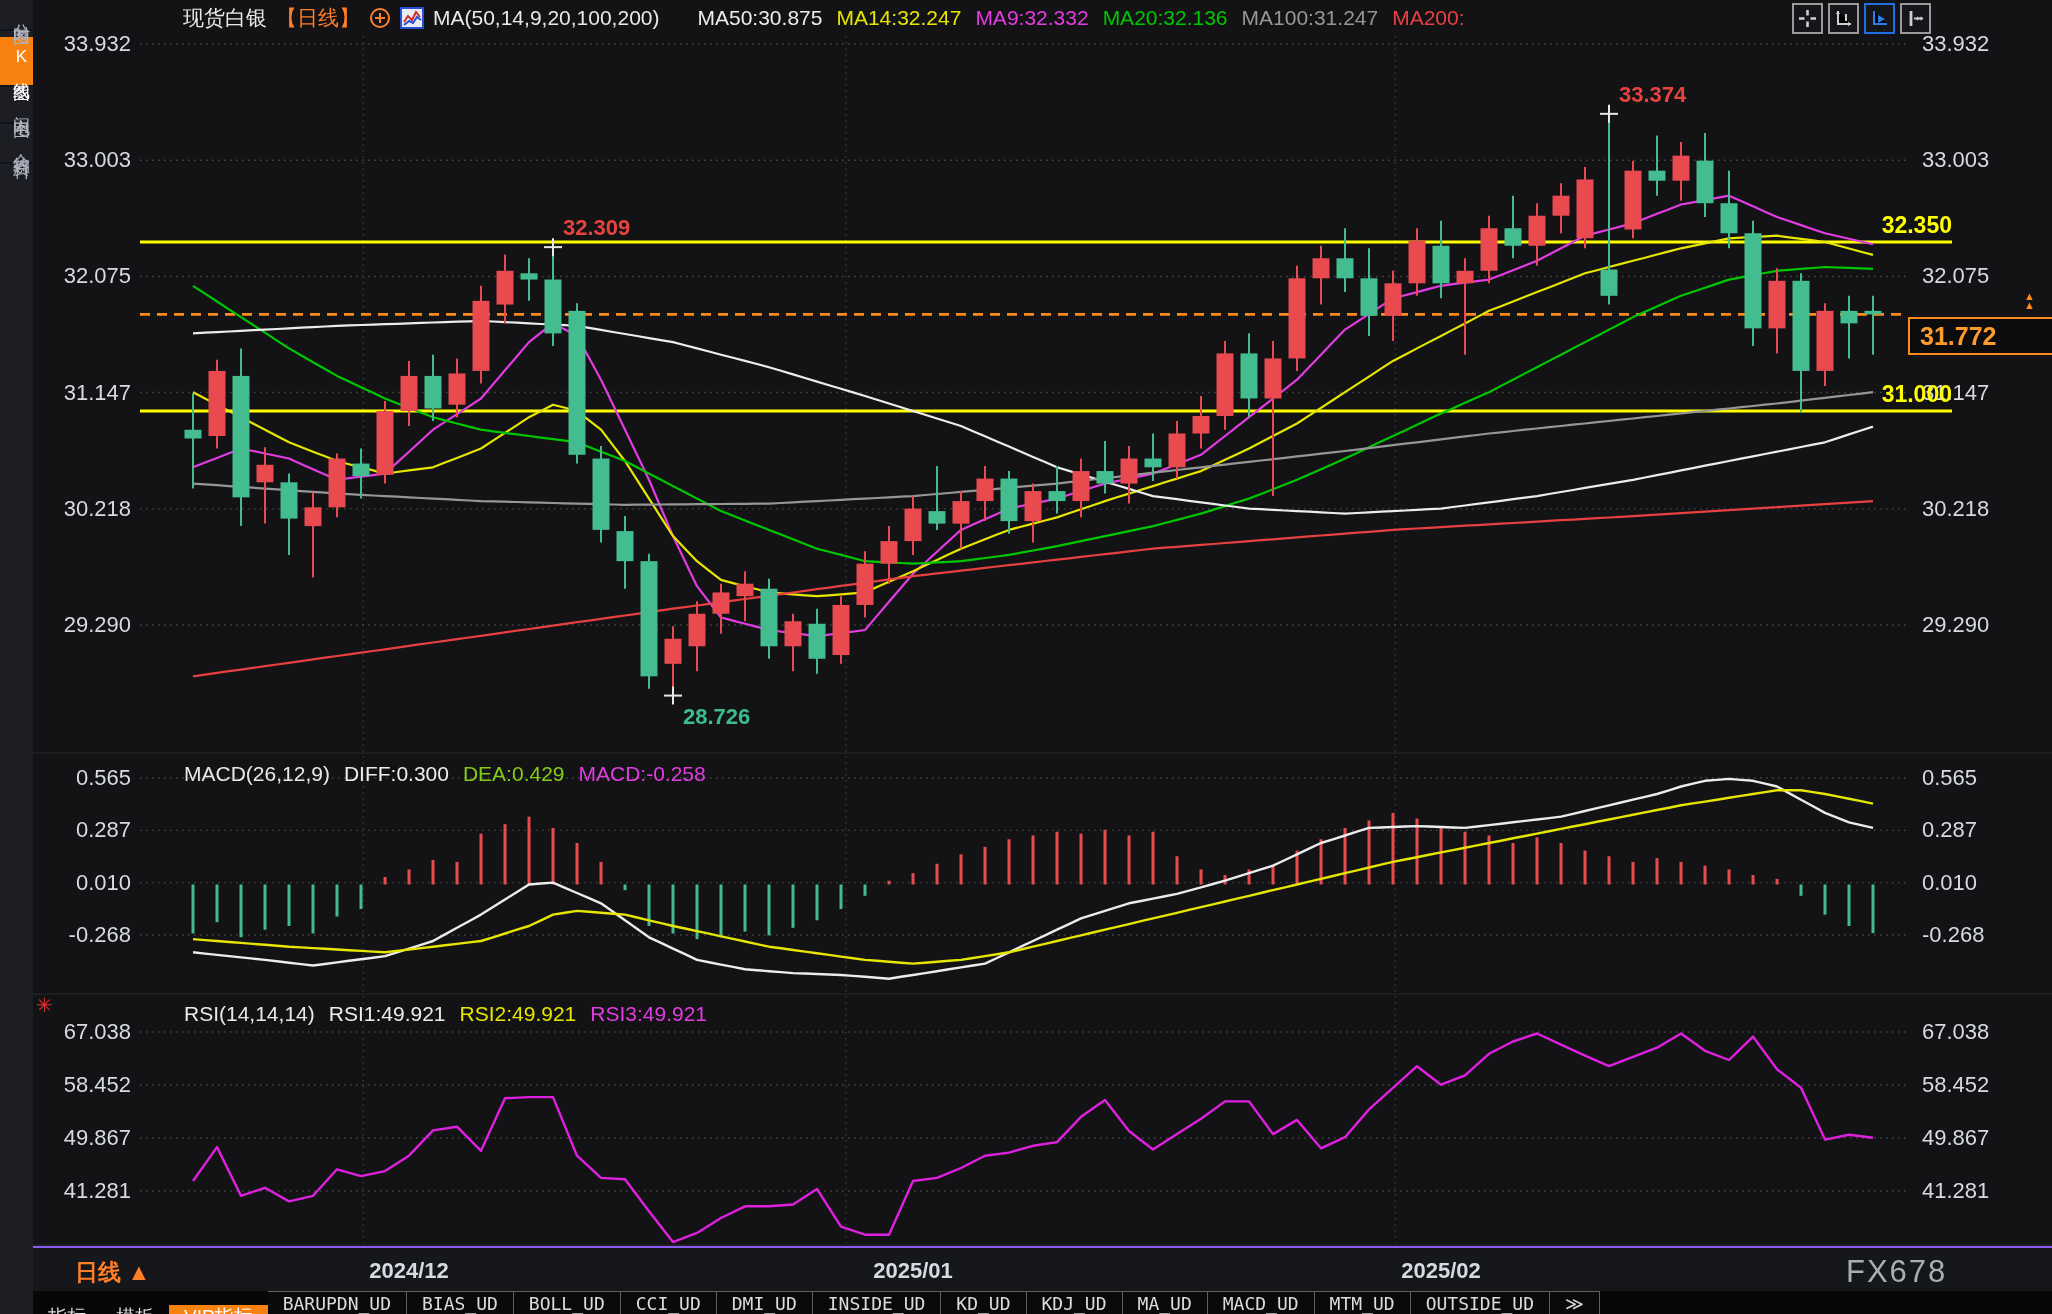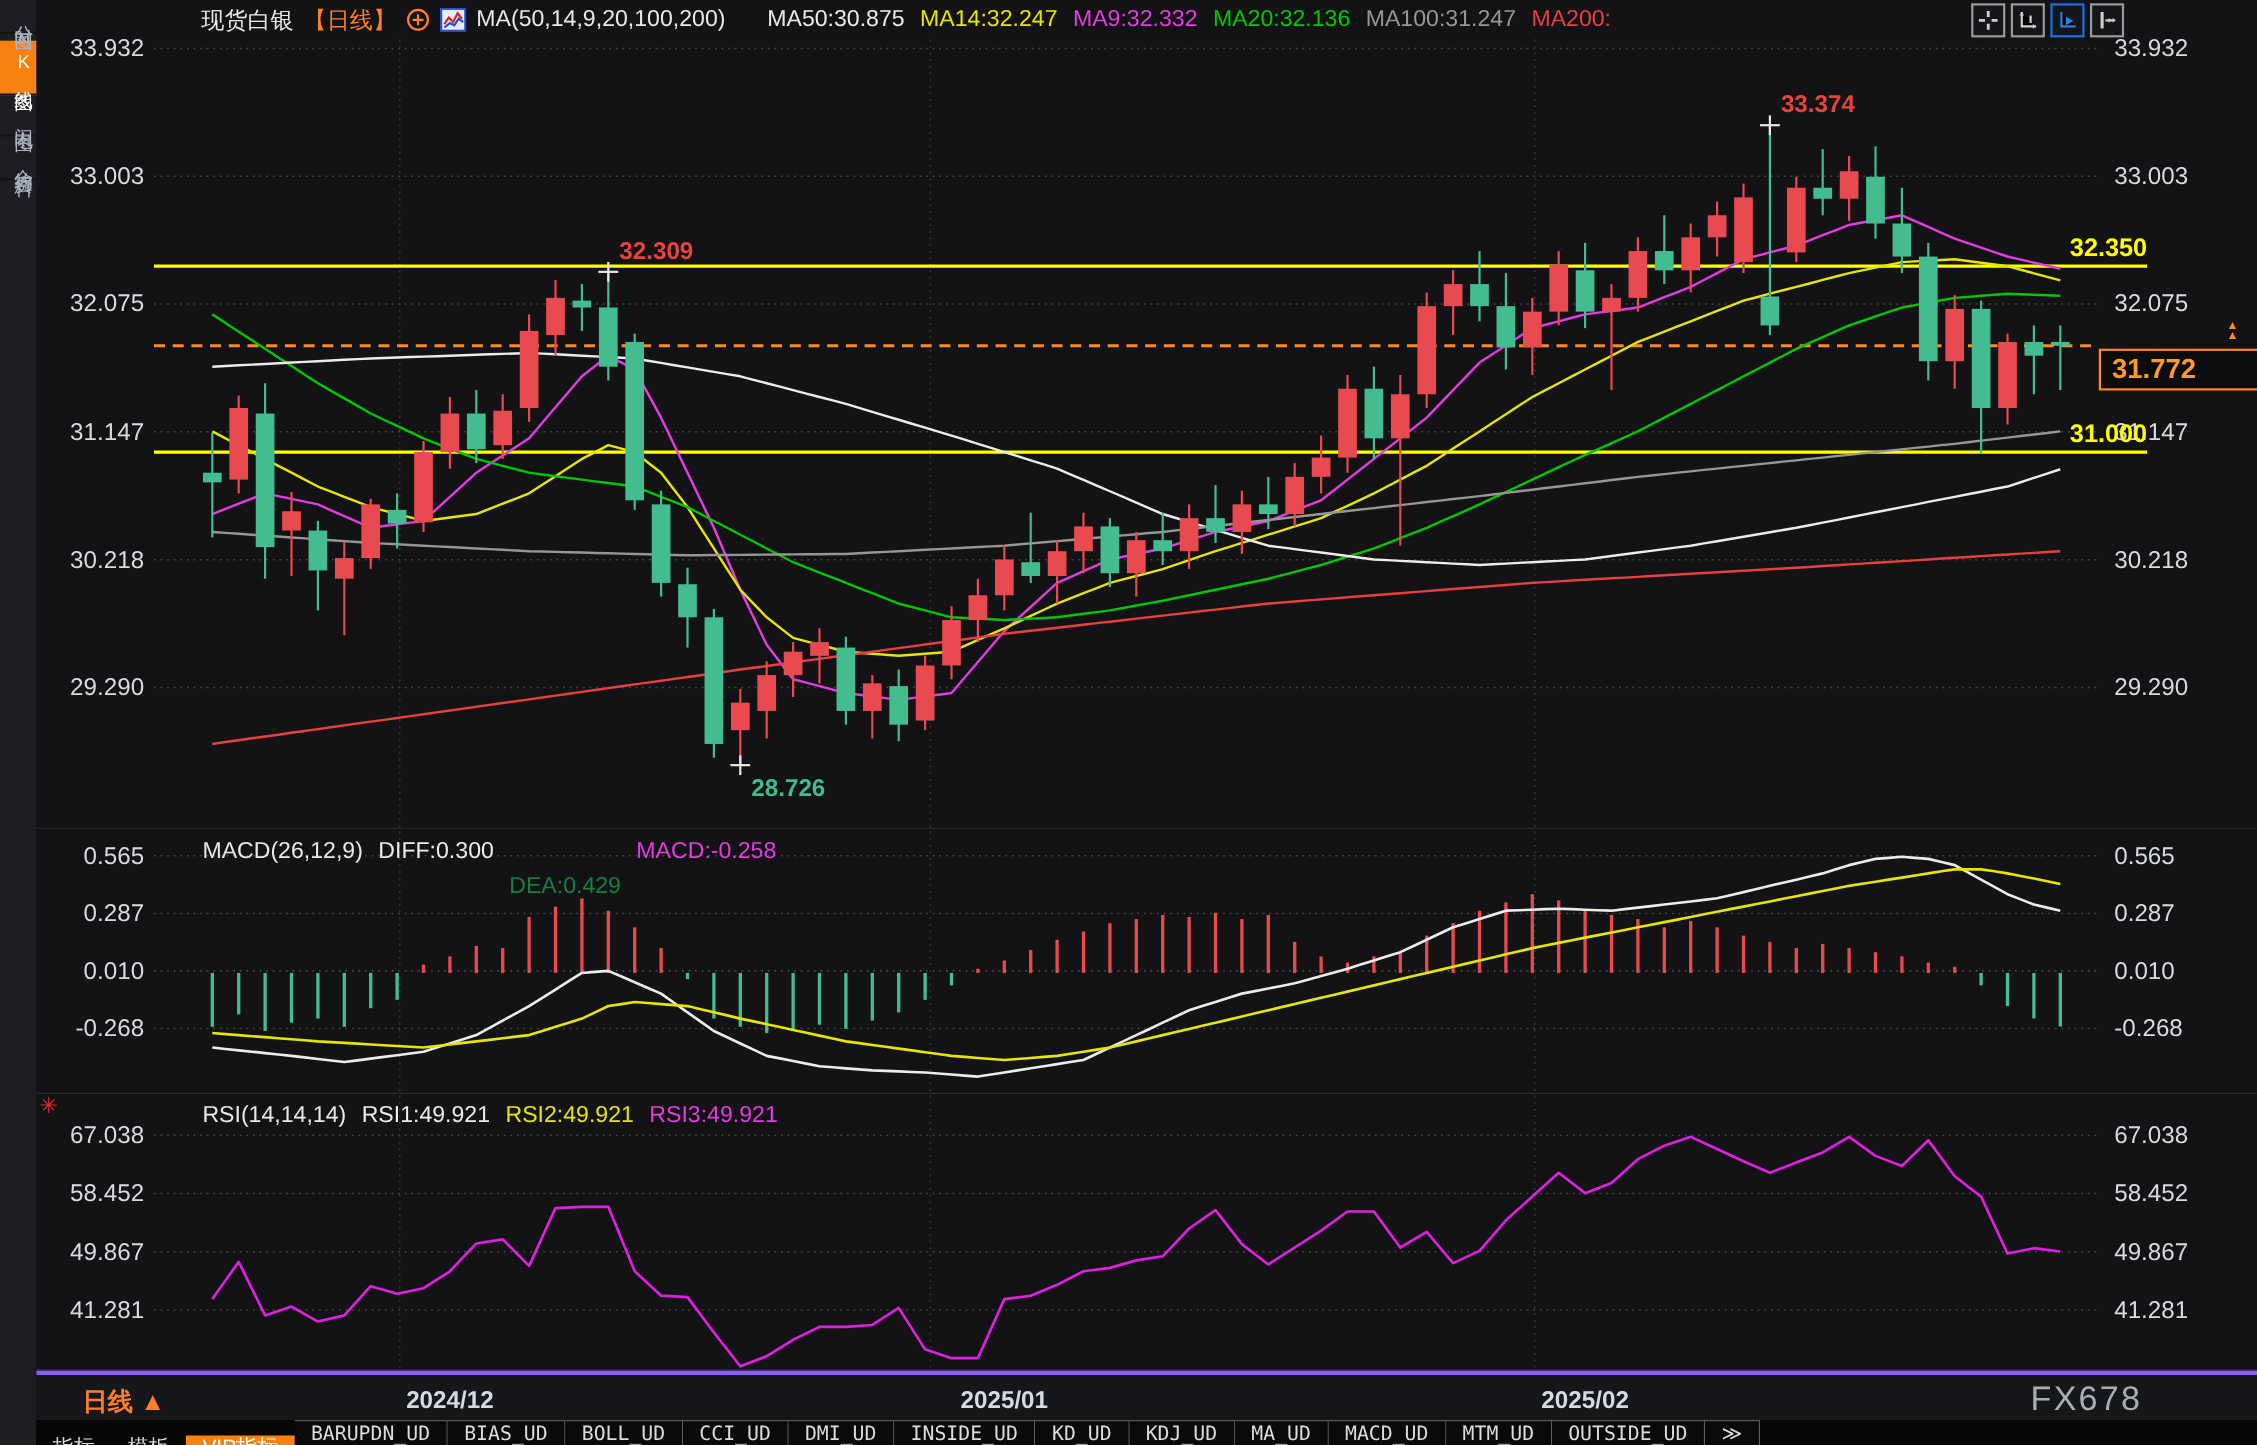--- a/index.html
+++ b/index.html
@@ -34,21 +34,21 @@
   #price-box{position:absolute;left:1908px;width:140px;height:34px;border:2px solid #ff8a1e;
              background:#0c0c0c;color:#ff9a2e;font-size:25px;font-weight:bold;display:flex;
              align-items:center;padding-left:10px;z-index:6;}
   #price-arrows{position:absolute;left:2024px;color:#ff8a1e;font-size:11px;line-height:9px;z-index:6;text-align:center;}
   
   .panel-hdr{position:absolute;left:184px;display:flex;gap:14px;font-size:21px;color:#e8e8e8;
              z-index:4;white-space:nowrap;}
   #rsi-flag{position:absolute;left:36px;top:993px;font-size:20px;color:#e82c2c;z-index:4;}
   
   #date-strip{position:absolute;left:33px;top:1246px;width:2019px;height:45px;background:#16171b;
-              border-top:4px solid #8b5cf6;z-index:4;}
+              border-top:2px solid #8b5cf6;z-index:4;}
   #period-label{position:absolute;left:42px;top:9px;color:#ff7e28;font-size:23px;font-weight:bold;cursor:pointer;}
   .date-label{position:absolute;top:10px;transform:translateX(-50%);color:#d6dae2;font-size:22px;font-weight:bold;}
   #tabbar{position:absolute;left:33px;top:1291px;width:2019px;height:23px;background:#070708;
           display:flex;z-index:5;}
   .btab{height:23px;line-height:23px;padding:0 15px;border:1px solid #5f5f5f;border-left:none;
         color:#dcdcdc;font-size:18px;font-family:"DejaVu Sans Mono","Liberation Mono",monospace;
         cursor:pointer;background:#0a0a0b;white-space:nowrap;}
   .btab.cjk{font-family:"Liberation Sans","DejaVu Sans",sans-serif;font-size:19px;border:none;background:#070708;margin-top:14px;}
   .btab.active{background:#f8810f;color:#fff;border-color:#f8810f;}
   #watermark{position:absolute;left:1846px;top:1254px;font-size:31px;color:#a9aeb6;
@@ -408,21 +408,21 @@
       <div class="lvl-label" style="left: 1842px; top: 380.974px;">31.000</div>
       <div class="anno" style="left: 563px; top: 215.137px; color: rgb(232, 67, 63);">32.309</div>
       <div class="anno" style="left: 1619px; top: 81.8402px; color: rgb(232, 67, 63);">33.374</div>
       <div class="anno" style="left: 683px; top: 703.591px; color: rgb(61, 189, 140);">28.726</div>
     </div>
 
   <div class="panel-hdr" id="macd-hdr" style="top:762px">
     <span>MACD(26,12,9)</span>
     <span id="macd-legend" style="display:flex;gap:14px">
         <span style="color: rgb(236, 236, 236);">DIFF:0.300</span>
-        <span style="color: #15803d; margin-top: 32px;">DEA:0.429</span>
+        <span style="color: #84cc16;">DEA:0.429</span>
         <span style="color: rgb(226, 60, 226);">MACD:-0.258</span>
       </span>
   </div>
   <div class="panel-hdr" id="rsi-hdr" style="top:1002px">
     <span>RSI(14,14,14)</span>
     <span id="rsi-legend" style="display:flex;gap:14px">
         <span style="color: rgb(236, 236, 236);">RSI1:49.921</span>
         <span style="color: rgb(230, 230, 0);">RSI2:49.921</span>
         <span style="color: rgb(226, 60, 226);">RSI3:49.921</span>
       </span>

